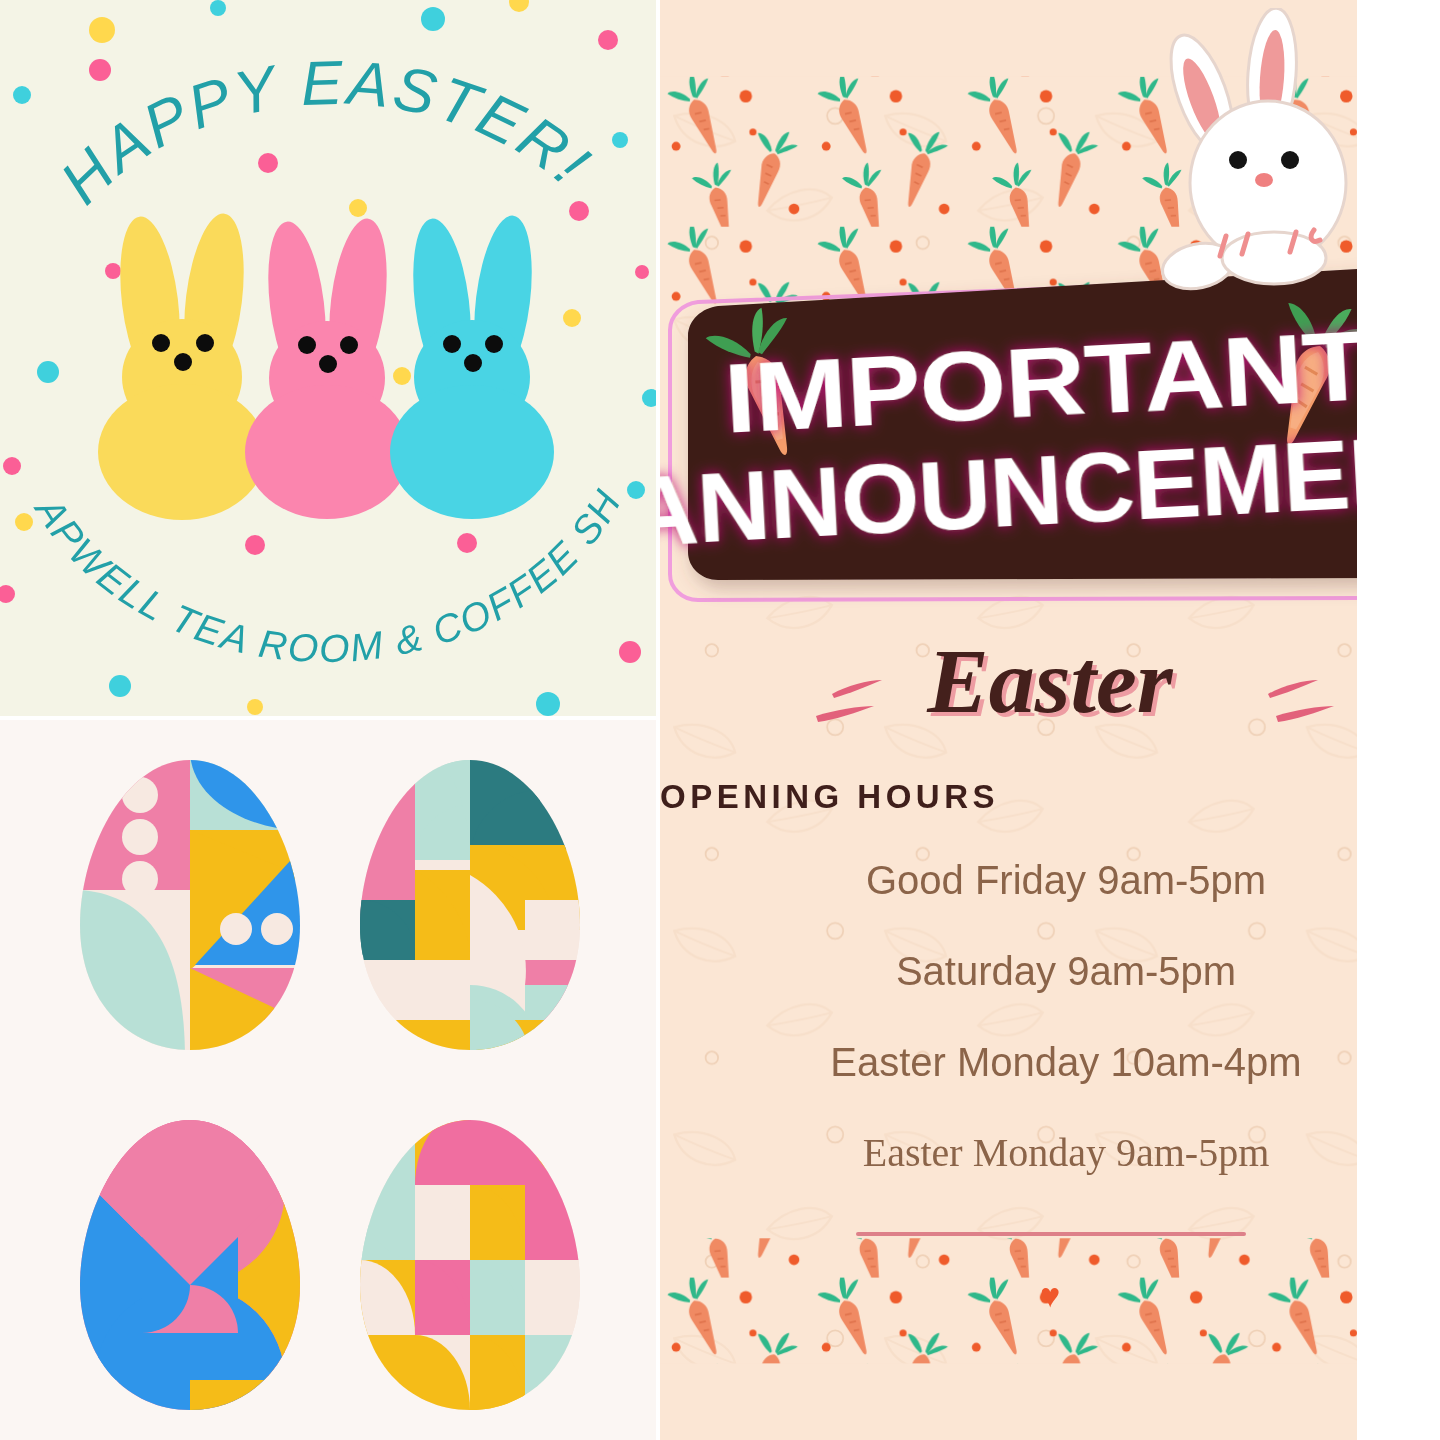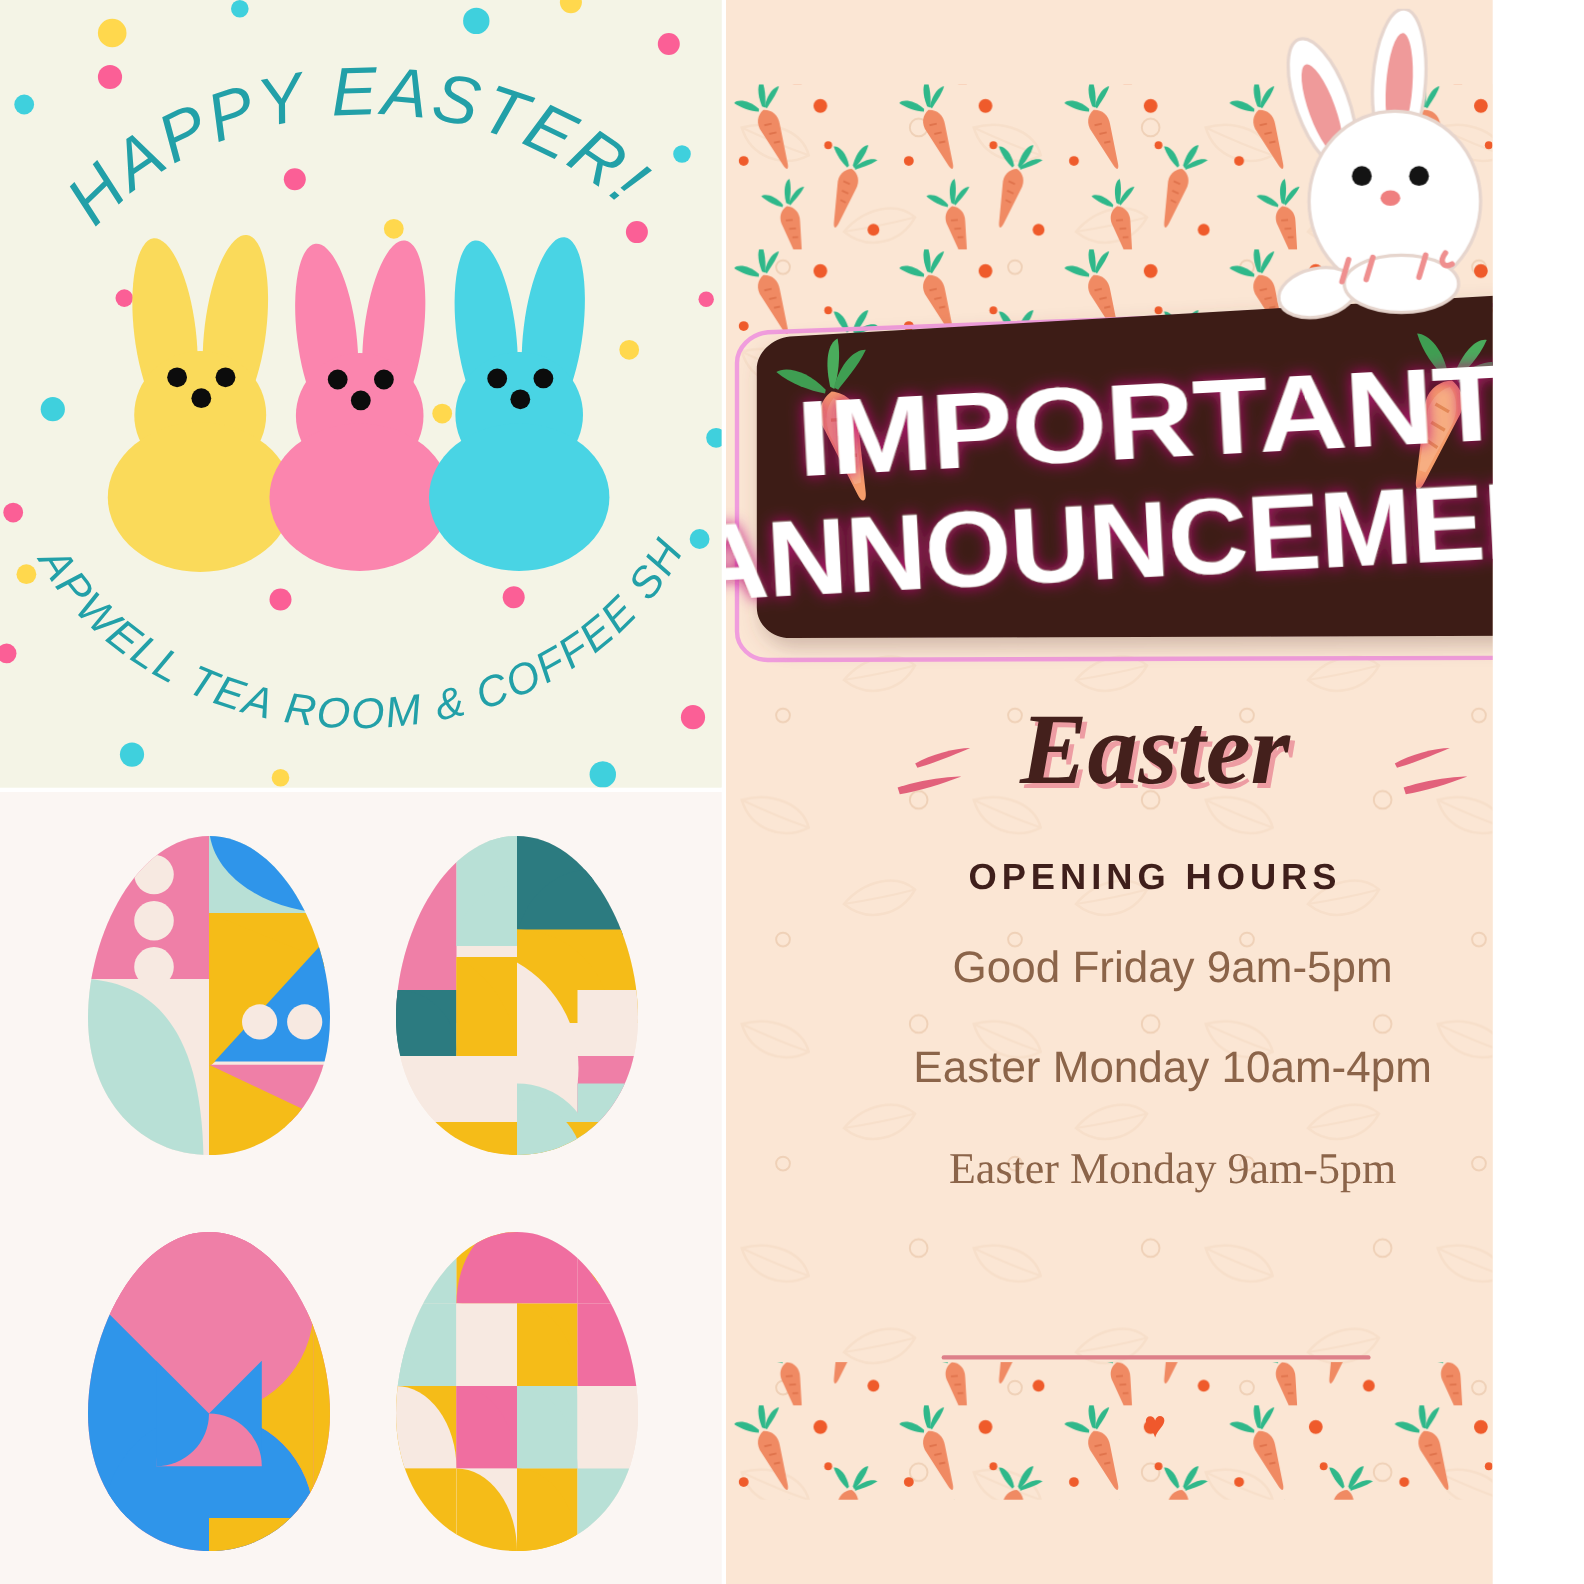--- a/index.html
+++ b/index.html
@@ -89,21 +89,21 @@
     position: absolute;
     left: 0; top: 632px;
     width: 780px; height: 130px;
   }
   #easter-head svg { display:block; width:100%; height:100%; }
 
   #opening-hours-label {
     position: absolute;
     left: 0; top: 778px;
     width: 780px;
-    text-align: center;
+    text-align: left;
     font-family: "Liberation Sans", sans-serif;
     font-weight: bold;
     font-size: 33px;
     letter-spacing: 4.5px;
     color: #3f1f1b;
   }
 
   #hours-list {
     position: absolute;
     left: 0; top: 860px;
@@ -470,20 +470,21 @@
 
         <text x="394" y="84" text-anchor="middle" font-family="Liberation Serif, serif" font-style="italic" font-weight="bold" font-size="92" fill="#e2617b" opacity="0.55" id="easter-shadow">Easter</text>
         <text x="390" y="80" text-anchor="middle" font-family="Liberation Serif, serif" font-style="italic" font-weight="bold" font-size="92" fill="#44201c" id="easter-main">Easter</text>
       </svg>
     </div>
 
     <div id="opening-hours-label">OPENING HOURS</div>
 
     <div id="hours-list">
       <div class="hour-row">Good Friday 9am-5pm</div>
+      <div class="hour-row">Saturday 9am-5pm</div>
       <div class="hour-row">Easter Monday 10am-4pm</div>
       <div class="hour-row">Easter Monday 9am-5pm</div>
     </div>
 
     <div id="hours-divider"></div>
     <div id="heart-mark">♥</div>
   </div>
 </div>
 
 </body></html>

